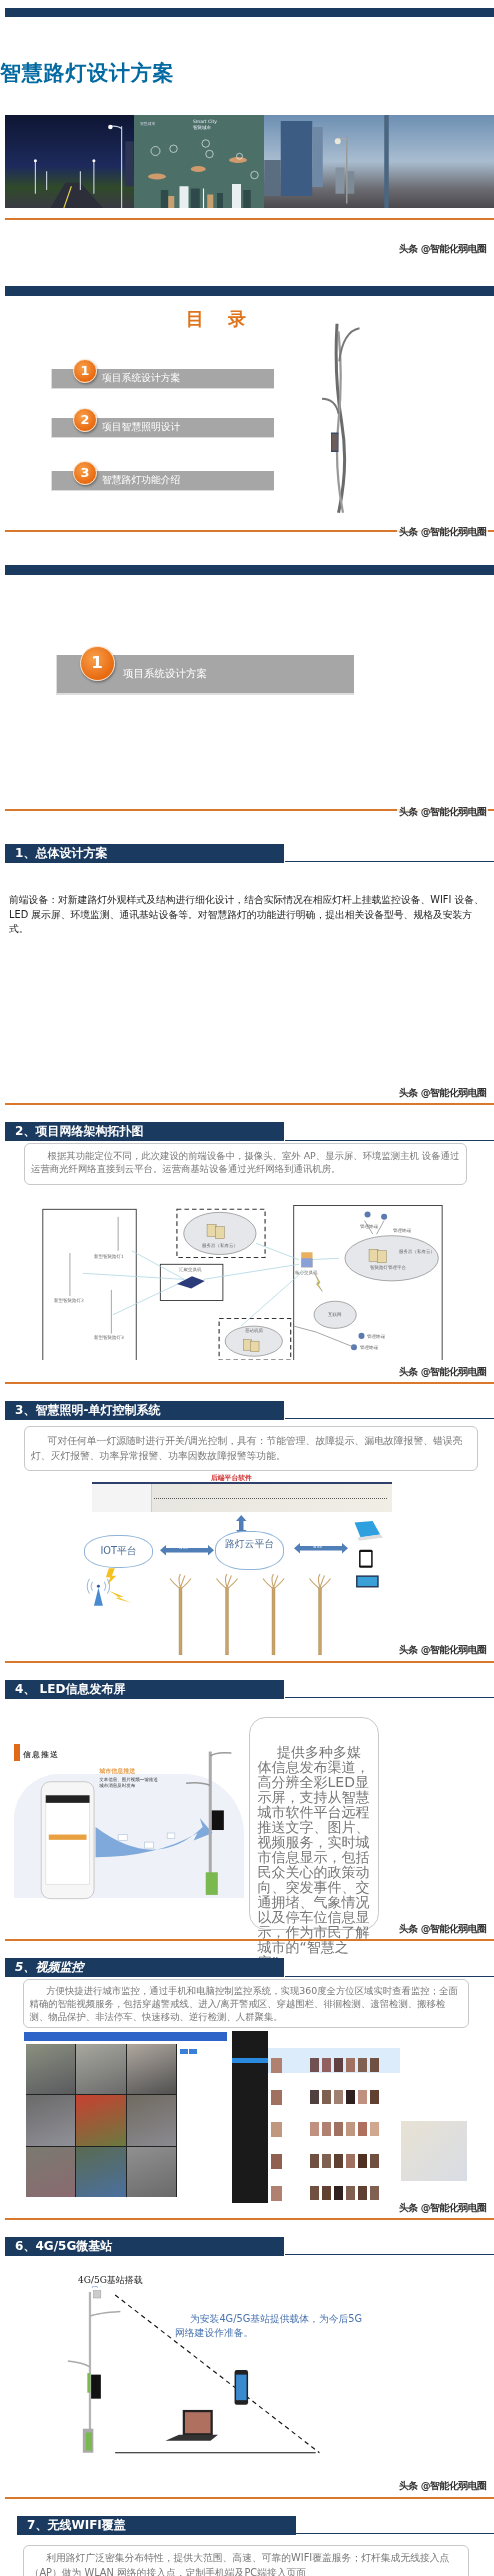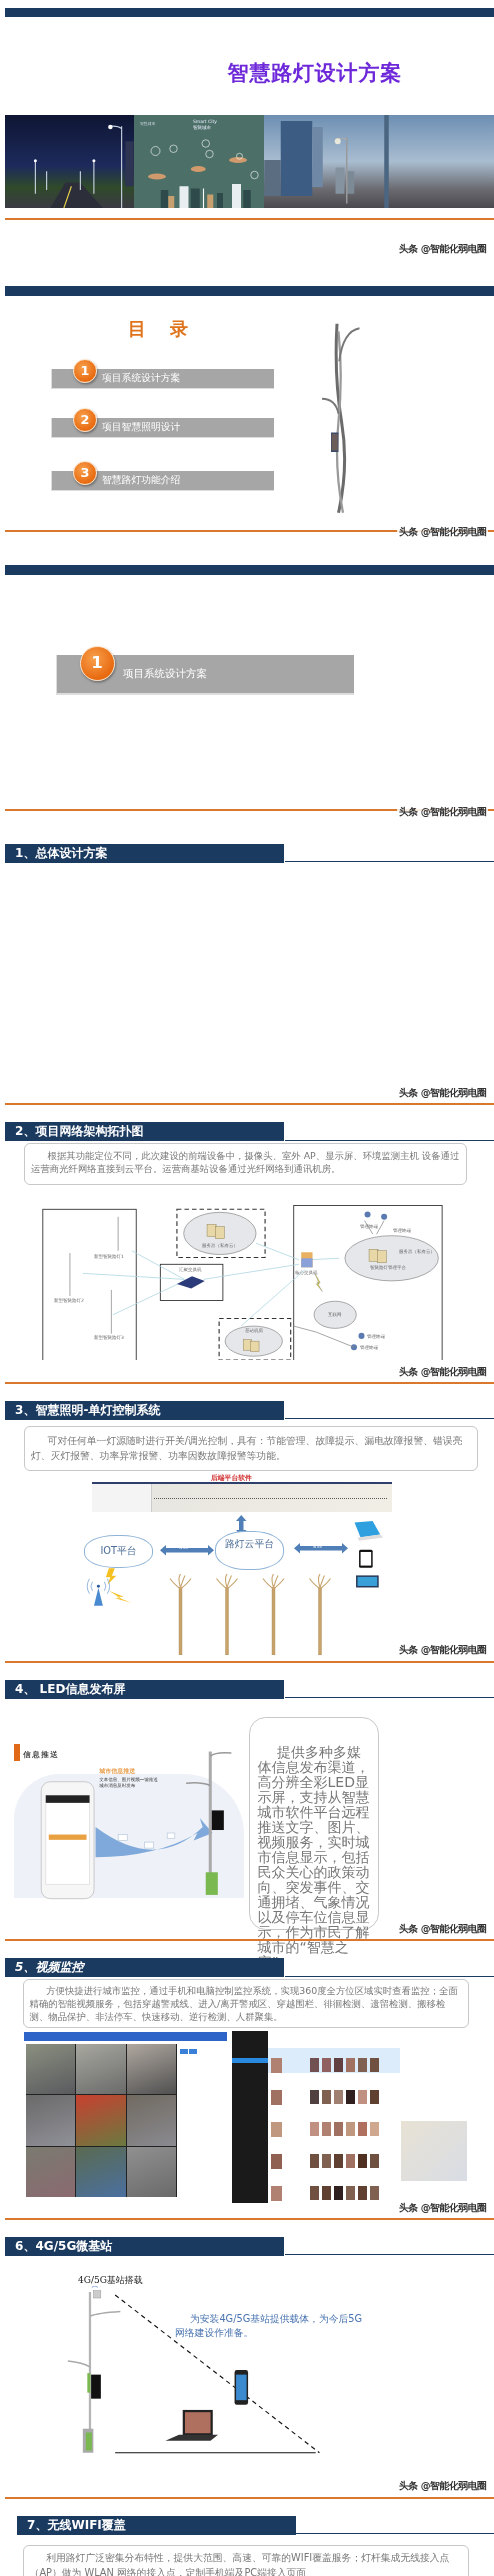--- a/index.html
+++ b/index.html
@@ -24,21 +24,21 @@
              color: #fff; font-size: 12.8px; font-weight: bold; text-align: center; line-height: 21px; }
   .toc-label { position: absolute; color: #fff; font-weight: normal; font-size: 9.8px; }
   .img-block { position: absolute; overflow: hidden; }
   .caption-sm { font-size: 4.5px; color: #666; position: absolute; white-space: nowrap; }
   .pole-svg { position: absolute; }
 </style>
 </head>
 <body>
 
 <div class="topbar" style="top:7.5px;"></div>
-<div class="abs" style="top:59px; left:0; width:402px; text-align:right; font-size:21px; font-weight:bold; color:#6d28d9; letter-spacing:0.8px;">智慧路灯设计方案</div>
+<div class="abs" style="top:59px; left:0; width:402px; text-align:left; font-size:21px; font-weight:bold; color:#0369a1; letter-spacing:0.8px;">智慧路灯设计方案</div>
 
 <div class="img-block" style="left:5.3px; top:115px; width:129px; height:93px; background:linear-gradient(180deg,#0e1633 0%,#1d2a5c 55%,#304a2a 78%,#3a3a44 100%);">
   <svg width="129" height="93" viewBox="0 0 171 124">
     <polygon points="60,124 80,90 100,90 130,124" fill="#2c2f3a"></polygon>
     <line x1="88" y1="95" x2="78" y2="124" stroke="#e8d24a" stroke-width="1.5"></line>
     <g stroke="#c9d3e0" stroke-width="1.5" fill="none">
       <line x1="155" y1="15" x2="155" y2="124"></line>
         <path d="M155 18 Q150 14 140 15"></path>
       <line x1="118" y1="60" x2="118" y2="105"></line>
         <line x1="40" y1="60" x2="40" y2="105"></line>
@@ -96,21 +96,21 @@
     <line x1="110" y1="30" x2="110" y2="118" stroke="#999" stroke-width="2"></line>
     <path d="M110 33 Q105 30 96 32" stroke="#aaa" stroke-width="1.5" fill="none"></path>
     <circle cx="98" cy="35" r="4" fill="#fff8e0" opacity="0.8"></circle>
     <rect x="160" y="0" width="6" height="124" fill="#4a6680"></rect>
   </svg>
 </div>
 <div class="orange-line" style="top:218px;"></div>
 <div class="watermark" style="top:243px;">头条 @智能化弱电圈</div>
 
 <div class="topbar" style="top:286px;"></div>
-<div class="abs" style="top:307px; left:128px; width:121px; text-align:left; font-size:18px; font-weight:bold; color:#e0741c; letter-spacing:3px;margin-top:10px;">目　录</div>
+<div class="abs" style="top:307px; left:128px; width:121px; text-align:right; font-size:18px; font-weight:bold; color:#e0741c; letter-spacing:3px;">目　录</div>
 
 <div class="toc-item" style="top:369px;">
   <div class="toc-num" style="left:21px; top:-9.8px;">1</div>
   <div class="toc-label" style="left:50px; top:3px;">项目系统设计方案</div>
 </div>
 <div class="toc-item" style="top:418px;">
   <div class="toc-num" style="left:21px; top:-9.8px;">2</div>
   <div class="toc-label" style="left:50px; top:3px;">项目智慧照明设计</div>
 </div>
 <div class="toc-item" style="top:471px;">
@@ -133,20 +133,21 @@
 <div class="abs" style="left:56px; top:655px; width:298px; height:40px; background:#a6a6a6; border-left:1.5px solid #ddd; border-bottom:2.3px solid #ddd;">
   <div class="toc-num" style="left:22.6px; top:-9px; width:35px; height:35px; font-size:16.6px; line-height:32px;">1</div>
   <div class="toc-label" style="left:66px; top:12px; font-size:10.5px;">项目系统设计方案</div>
 </div>
 <div class="orange-line" style="top:809px;"></div>
 <div class="watermark" style="top:806px;">头条 @智能化弱电圈</div>
 
 <div class="sec-head" style="top:844px;">1、总体设计方案</div>
 <div class="sec-line" style="top:861px;"></div>
 <div class="abs" style="left:9px; top:893px; width:475px; font-size:9.8px; line-height:14.7px; color:#222;">
+  <p>前端设备：对新建路灯外观样式及结构进行细化设计，结合实际情况在相应灯杆上挂载监控设备、WIFI 设备、LED 展示屏、环境监测、通讯基站设备等。对智慧路灯的功能进行明确，提出相关设备型号、规格及安装方式。</p>
   <p style="height:14.3px;"></p>
   <p style="height:14.3px;"></p>
 </div>
 <div class="watermark" style="top:1087px;">头条 @智能化弱电圈</div>
 <div class="orange-line" style="top:1103px;"></div>
 
 <div class="sec-head" style="top:1122px;">2、项目网络架构拓扑图</div>
 <div class="sec-line" style="top:1140px;"></div>
 <div class="rbox" style="left:24px; top:1143px; width:443px; height:42px;">
   <span class="indent"></span><span>根据其功能定位不同，此次建设的前端设备中，摄像头、室外 AP、显示屏、环境监测主机 设备通过运营商光纤网络直接到云平台。运营商基站设备通过光纤网络到通讯机房。</span>

